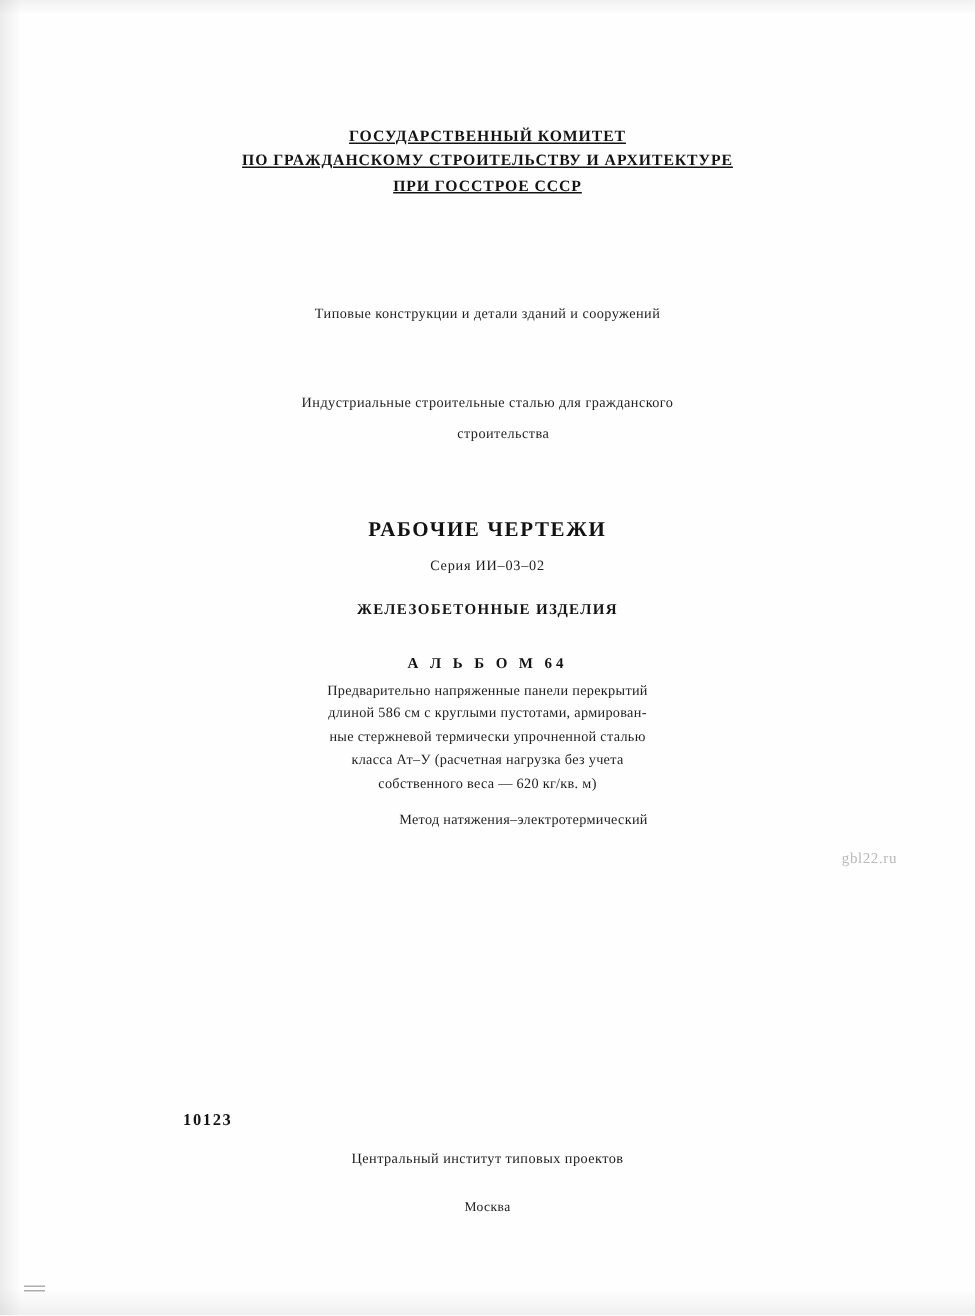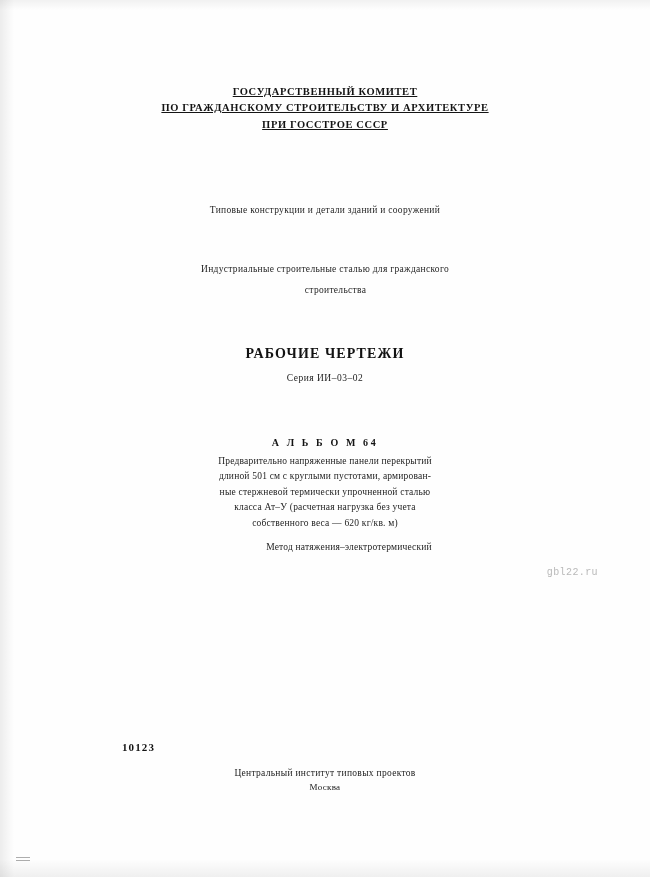--- a/index.html
+++ b/index.html
@@ -118,41 +118,42 @@
     margin-top: 9px;
     padding-left: 48px;
   }
 
   .watermark {
     position: absolute;
     top: 567px;
     right: 52px;
     font-size: 10px;
     color: #b9b9b9;
-    font-family: Liberation Mono, monospace;
+    font-family: Liberation Serif, serif;
     letter-spacing: 0.4px;
   }
 
   .doc-number {
     position: absolute;
     left: 122px;
     top: 741px;
     font-size: 11px;
     font-weight: bold;
     letter-spacing: 1.1px;
     color: #141414;
   }
 
   .footer {
     top: 766px;
     font-size: 9.5px;
     color: #1b1b1b;
     letter-spacing: 0.3px;
   }
   .footer .city {
+    margin-top: 17px;
     font-size: 9px;
   }
 
   .corner-mark {
     position: absolute;
     left: 16px;
     bottom: 12px;
     width: 14px;
     height: 8px;
   }
@@ -183,26 +184,27 @@
 
   <div class="block industrial">
     <div class="l1">Индустриальные строительные сталью для гражданского</div>
     <div class="l2">строительства</div>
   </div>
 
   <div class="block working-drawings">РАБОЧИЕ ЧЕРТЕЖИ</div>
 
   <div class="block series-code">Серия ИИ–03–02</div>
 
+  <div class="block rc-products">ЖЕЛЕЗОБЕТОННЫЕ ИЗДЕЛИЯ</div>
 
   <div class="block album-title">А Л Ь Б О М  64</div>
 
   <div class="block album-desc">
     <div>Предварительно напряженные панели перекрытий</div>
-    <div>длиной 501 см с круглыми пустотами, армирован-</div>
+    <div>длиной 586 см с круглыми пустотами, армирован-</div>
     <div>ные стержневой термически упрочненной сталью</div>
     <div>класса Ат–У (расчетная нагрузка без учета</div>
     <div>собственного веса — 620 кг/кв. м)</div>
     <div class="method">Метод натяжения–электротермический</div>
   </div>
 
   <div class="watermark">gbl22.ru</div>
 
   <div class="doc-number">10123</div>
 

